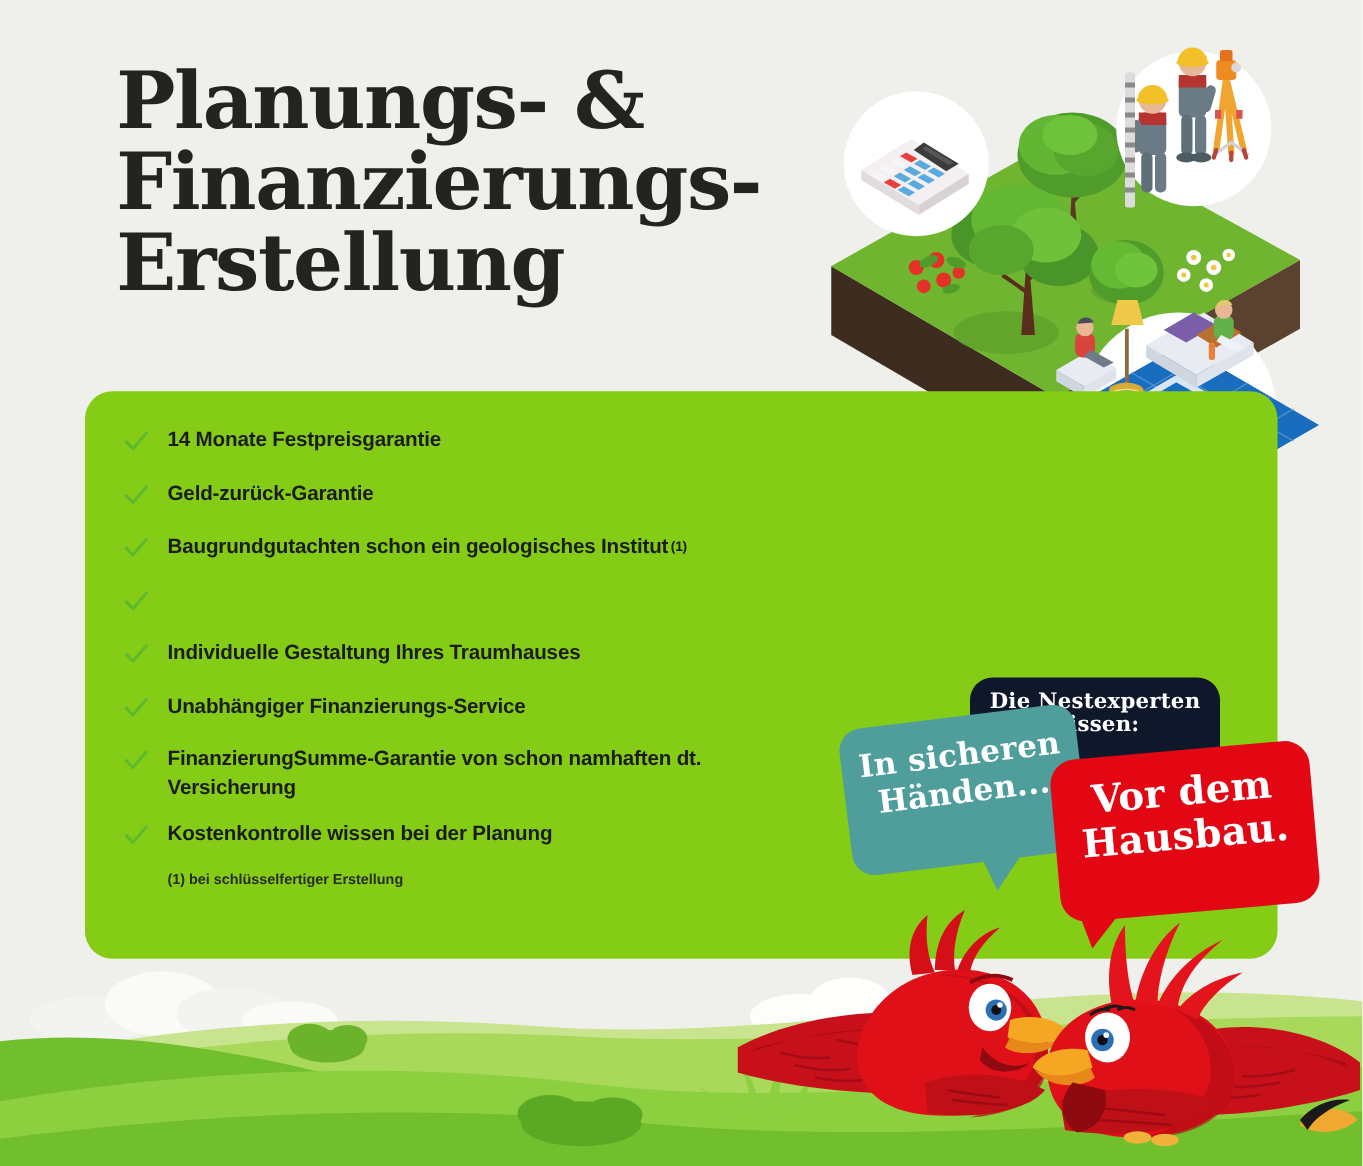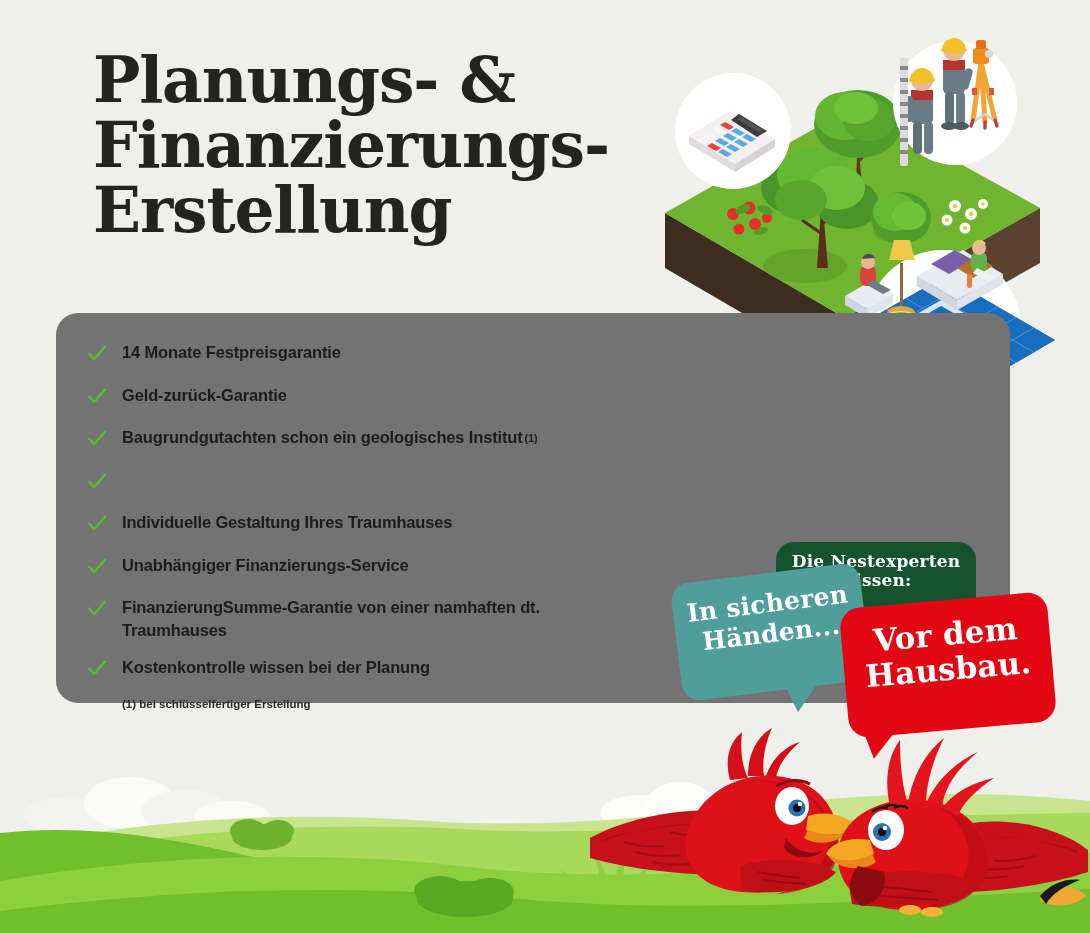--- a/index.html
+++ b/index.html
@@ -40,23 +40,23 @@
   .iso-art {
     position: absolute;
     left: 655px; top: 28px;
     width: 430px; height: 395px;
     z-index: 4;
   }
 
   
   .card {
     position: absolute;
-    left: 56px; top: 313px;
-    width: 954px; height: 390px;
-    background: #737373;
+    left: 68px; top: 313px;
+    width: 954px; height: 454px;
+    background: #84cc16;
     border-radius: 22px;
     z-index: 5;
   }
 
   .checklist {
     position: absolute;
     left: 30px; top: 27px;
     width: 660px;
   }
   .check-item {
@@ -102,21 +102,21 @@
   .bubble {
     position: absolute;
     color: #ffffff;
     font-family: "DejaVu Serif", serif;
     font-weight: 700;
     text-align: center;
   }
   .bubble-teal-dark {
     left: 108px; top: 2px;
     width: 200px; height: 78px;
-    background: #14532d;
+    background: #0f172a;
     border-radius: 18px;
     z-index: 1;
   }
   .bubble-teal-dark .btxt {
     padding-top: 10px;
     font-size: 17px;
     line-height: 1.12;
     letter-spacing: 0.2px;
   }
   .bubble-teal-dark .tail {
@@ -496,21 +496,21 @@
         </span>
         <span class="check-text"><span>Unabhängiger Finanzierungs-Service</span><span class="sup"></span></span>
       </div>
 
       <div class="check-item">
         <span class="check-mark">
           <svg width="22" height="22" viewBox="0 0 22 22">
               <path d="M3 11.5 L8.3 17 L19 4.6" stroke="#5bba2e" stroke-width="2.4" fill="none" stroke-linecap="round" stroke-linejoin="round"></path>
             </svg>
         </span>
-        <span class="check-text" style="max-width:500px"><span>FinanzierungSumme-Garantie von einer namhaften dt. Traumhauses</span><span class="sup"></span></span>
+        <span class="check-text" style="max-width:500px"><span>FinanzierungSumme-Garantie von schon namhaften dt. Versicherung</span><span class="sup"></span></span>
       </div>
 
       <div class="check-item">
         <span class="check-mark">
           <svg width="22" height="22" viewBox="0 0 22 22">
               <path d="M3 11.5 L8.3 17 L19 4.6" stroke="#5bba2e" stroke-width="2.4" fill="none" stroke-linecap="round" stroke-linejoin="round"></path>
             </svg>
         </span>
         <span class="check-text"><span>Kostenkontrolle wissen bei der Planung</span><span class="sup"></span></span>
       </div>

